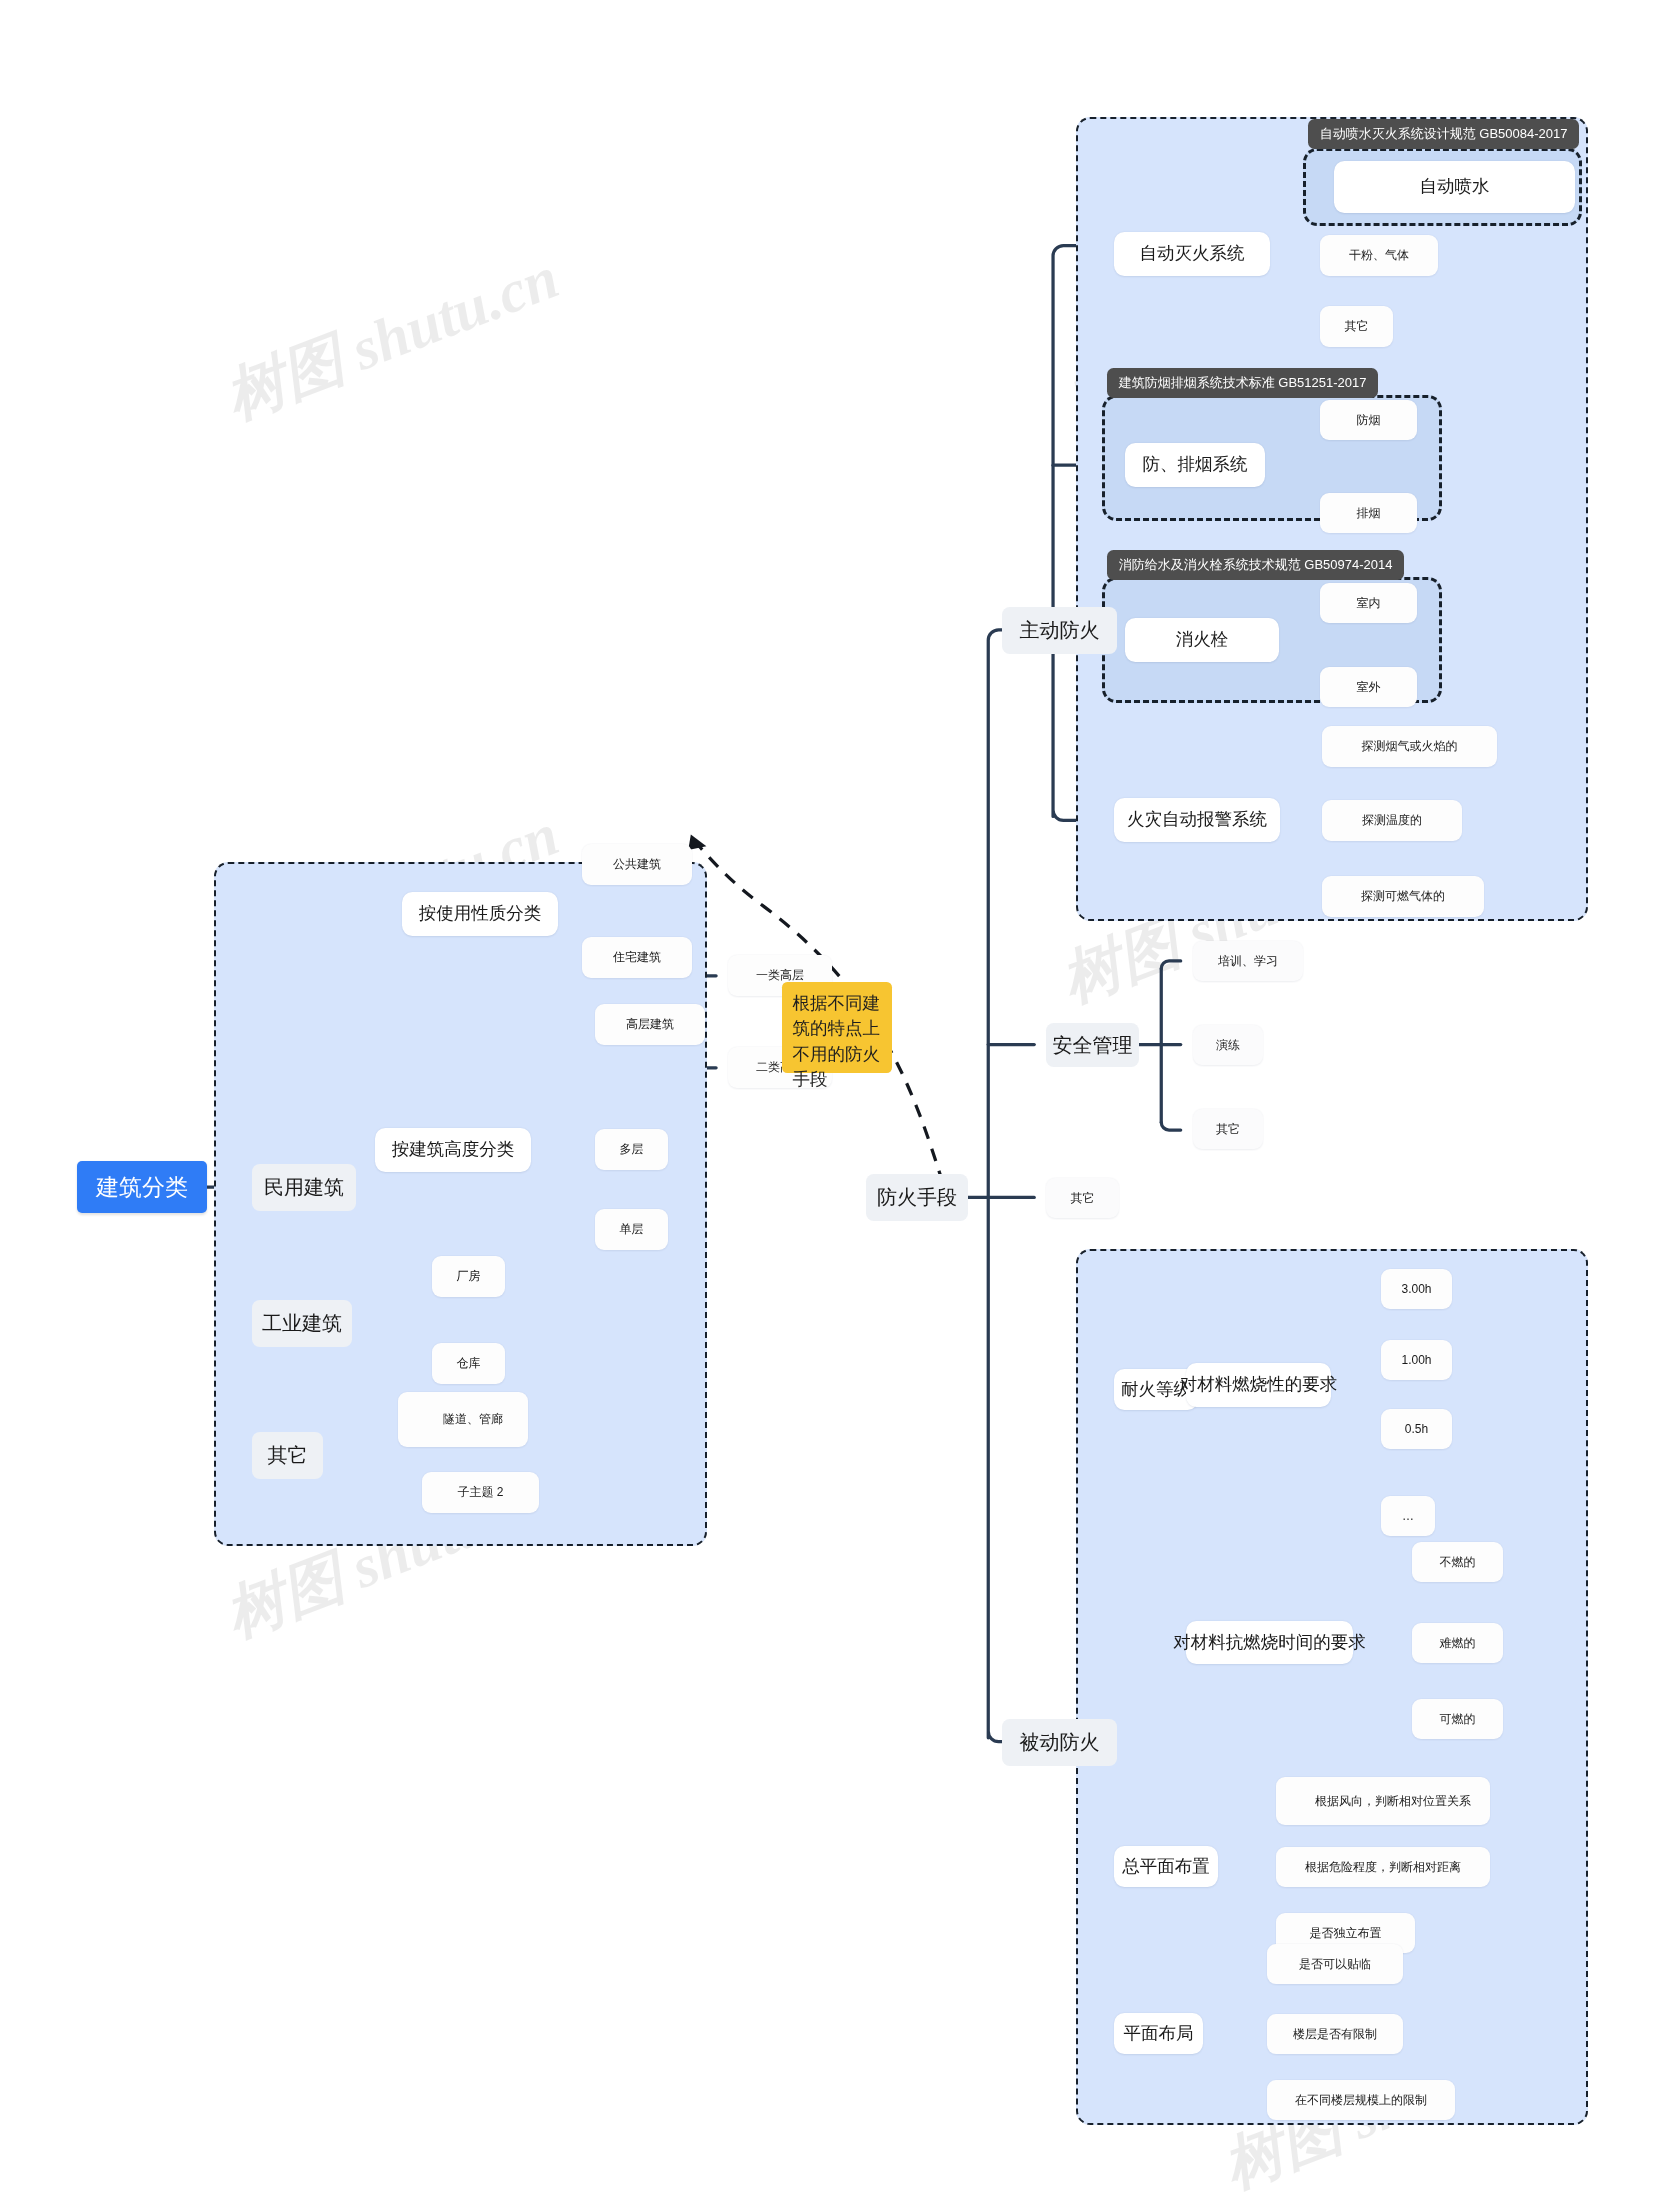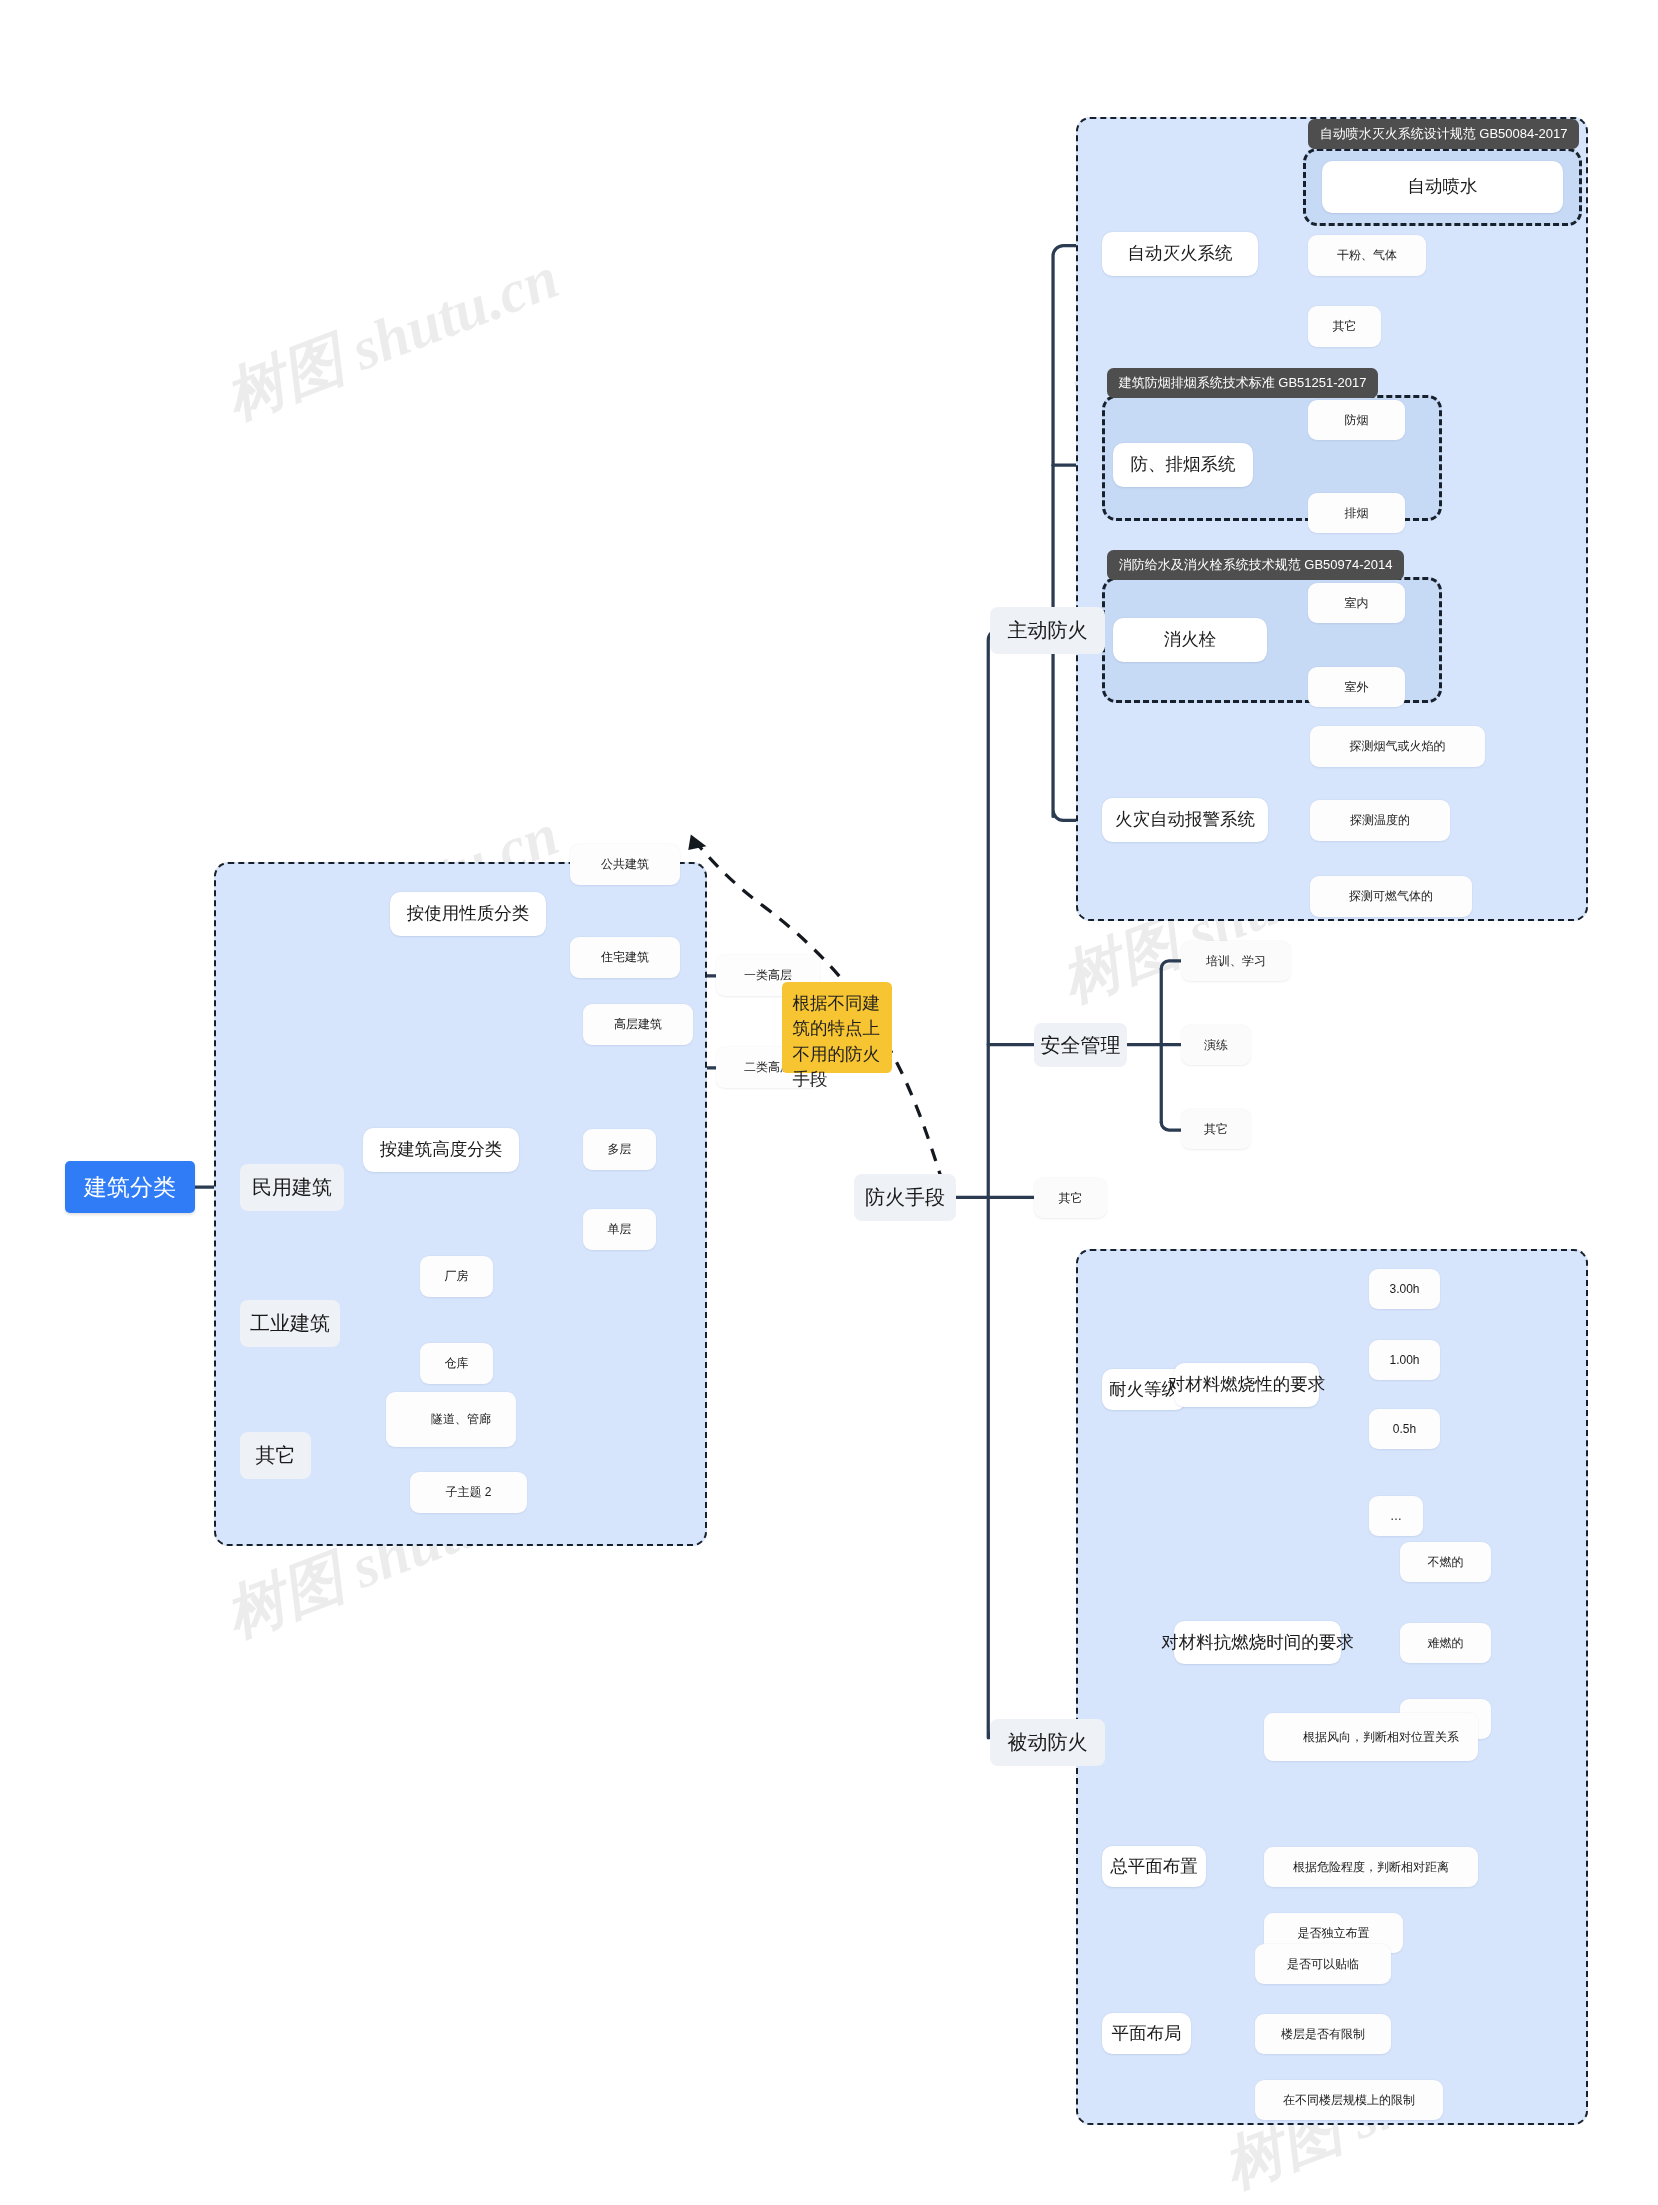--- a/index.html
+++ b/index.html
@@ -44,20 +44,21 @@
     box-sizing: border-box;
     display: flex;
     align-items: center;
     justify-content: center;
     text-align: left;
     border-radius: 9px;
     color: #1a1a1a;
     line-height: 1.25;
     white-space: nowrap;
     z-index: 6;
+    margin-left: 12px;
   }
 
   
   .root {
     background: #2f7cf6;
     color: #ffffff;
     font-size: 23px;
     border-radius: 5px;
     box-shadow: 0 1.3px 2.6px rgba(0,0,0,.12);
   }
@@ -328,21 +329,21 @@
   <div class="node lvl3" style="left:1369px; top:1340px; width:71px; height:40px;">1.00h</div>
   <div class="node lvl3" style="left:1369px; top:1409px; width:71px; height:40px;">0.5h</div>
   <div class="node lvl3" style="left:1369px; top:1496px; width:54px; height:40px;">…</div>
 
   <div class="node lvl2" style="left:1174px; top:1621px; width:167px; height:43px;">对材料抗燃烧时间的要求</div>
   <div class="node lvl3" style="left:1400px; top:1542px; width:91px; height:40px;">不燃的</div>
   <div class="node lvl3" style="left:1400px; top:1623px; width:91px; height:40px;">难燃的</div>
   <div class="node lvl3" style="left:1400px; top:1699px; width:91px; height:40px;">可燃的</div>
 
   <div class="node lvl2" style="left:1102px; top:1846px; width:104px; height:41px;">总平面布置</div>
-  <div class="node lvl3" style="left:1264px; top:1713px; width:214px; height:48px;padding-left:20px;">根据风向，判断相对位置关系</div>
+  <div class="node lvl3" style="left:1264px; top:1777px; width:214px; height:48px;padding-left:20px;">根据风向，判断相对位置关系</div>
   <div class="node lvl3" style="left:1264px; top:1847px; width:214px; height:40px;">根据危险程度，判断相对距离</div>
   <div class="node lvl3" style="left:1264px; top:1913px; width:139px; height:40px;">是否独立布置</div>
 
   <div class="node lvl2" style="left:1102px; top:2013px; width:89px; height:41px;">平面布局</div>
   <div class="node lvl3" style="left:1255px; top:1944px; width:136px; height:40px;">是否可以贴临</div>
   <div class="node lvl3" style="left:1255px; top:2014px; width:136px; height:40px;">楼层是否有限制</div>
   <div class="node lvl3" style="left:1255px; top:2080px; width:188px; height:40px;">在不同楼层规模上的限制</div>
 
 </div>
 

